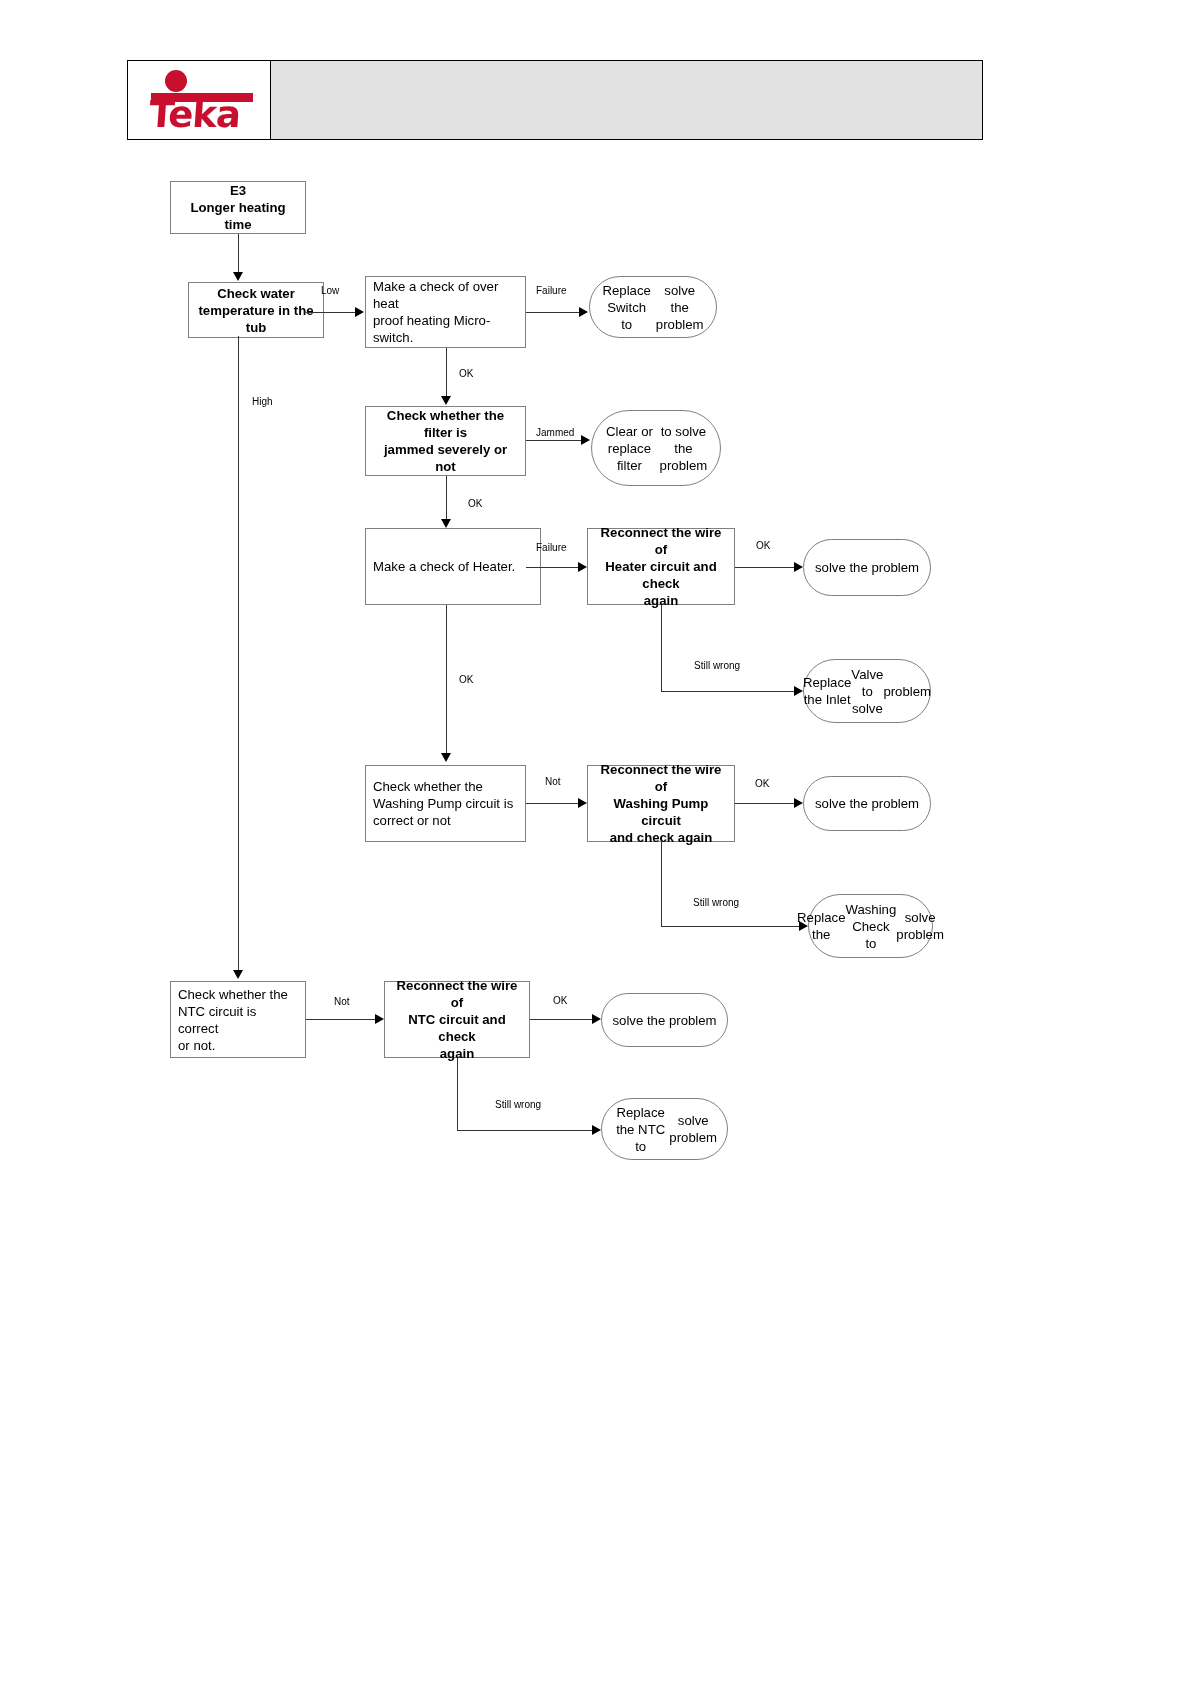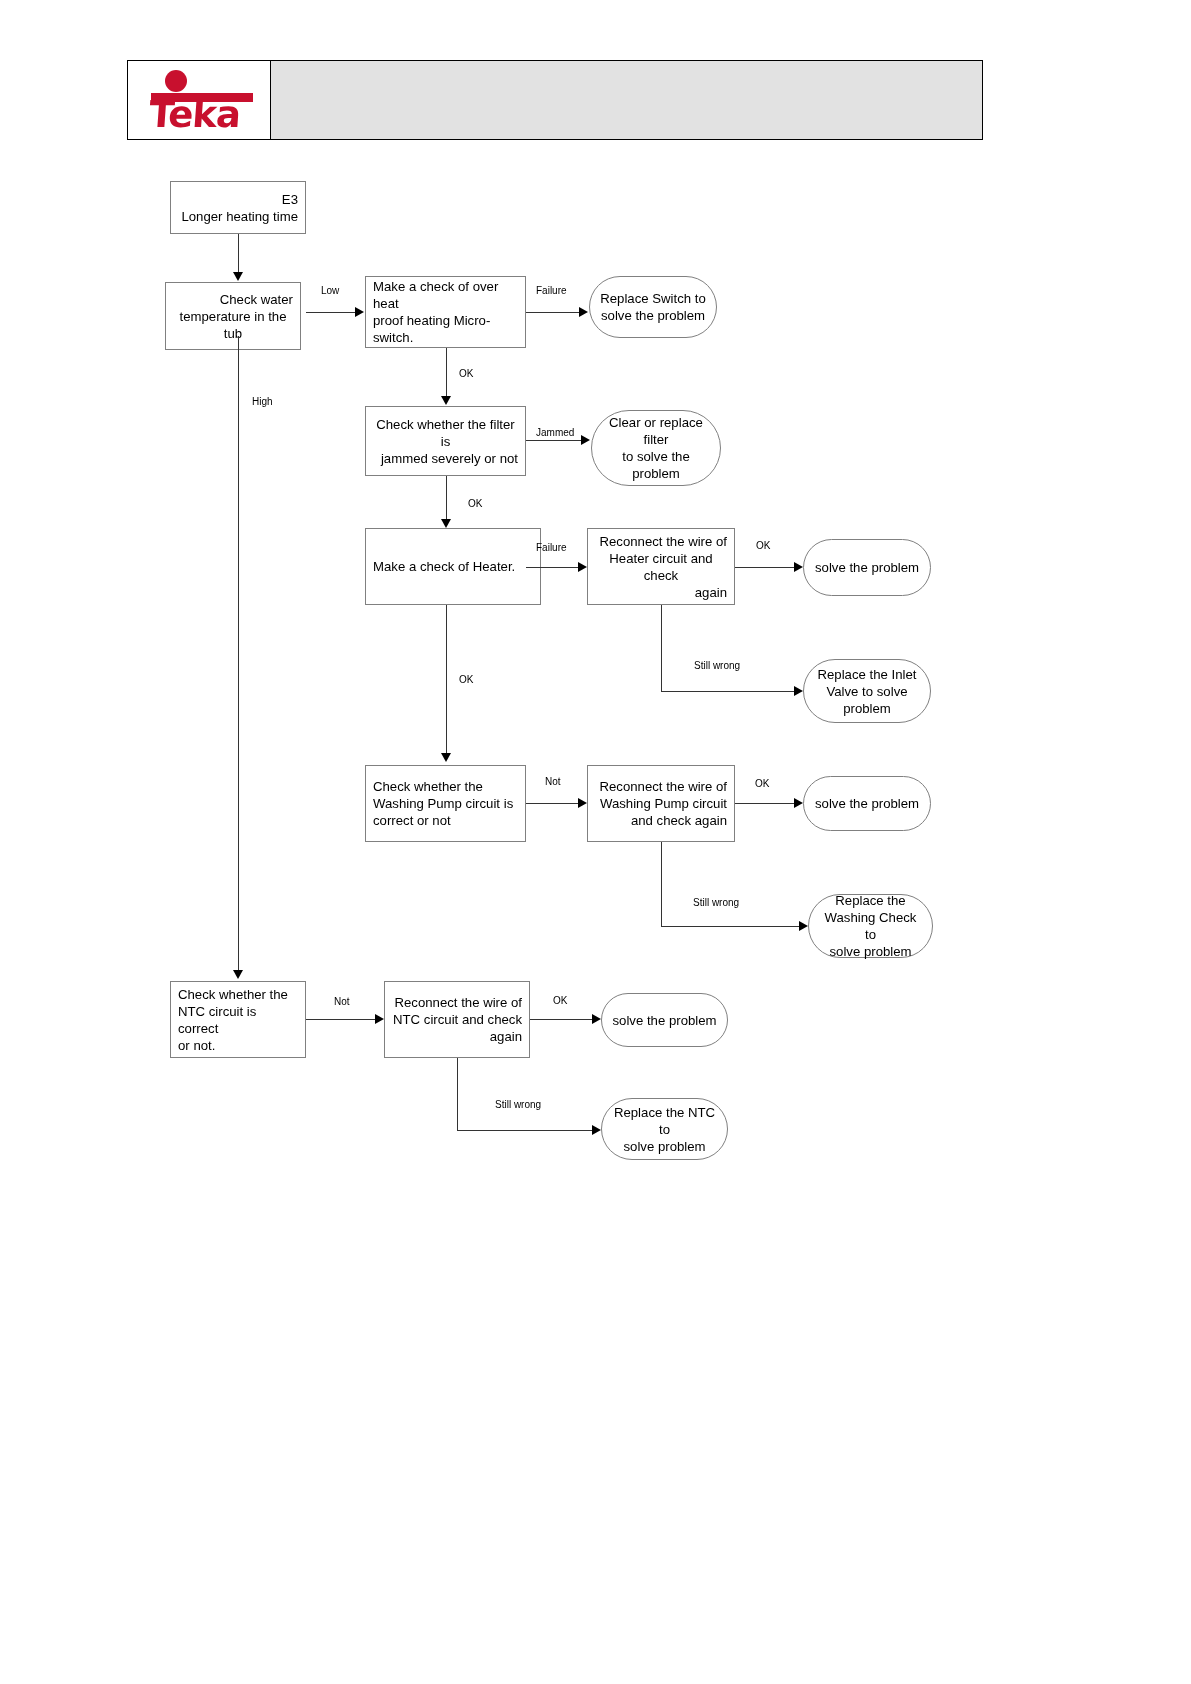--- a/index.html
+++ b/index.html
@@ -24,25 +24,25 @@
   .logo-bar{position:absolute;left:13px;top:24px;width:102px;height:9px;background:#c8102e;}
   .logo-text{position:absolute;left:11px;top:27px;width:110px;height:38px;
              font-family:"DejaVu Sans",sans-serif;font-weight:bold;font-size:37px;
              color:#c8102e;letter-spacing:-1px;line-height:38px;
              transform:skewX(-4deg);}
 
   
   .node{position:absolute;box-sizing:border-box;border:1px solid #808080;background:#fff;
         font-size:13.2px;line-height:17px;color:#000;display:flex;flex-direction:column;
         justify-content:center;padding:3px 7px;}
-  .node.c{text-align:center;align-items:flex-end;}
+  .node.c{text-align:center;align-items:center;font-weight:bold;}
   .node.l{text-align:left;align-items:flex-start;}
   .pill{position:absolute;box-sizing:border-box;border:1px solid #808080;background:#fff;
         border-radius:40px;font-size:13.2px;line-height:17px;color:#000;
-        display:flex;flex-direction:column;justify-content:center;align-items:center;
+        display:flex;flex-direction:row;justify-content:center;align-items:center;
         text-align:center;padding:3px 10px;}
 
   .hline{position:absolute;height:1px;background:#333;}
   .vline{position:absolute;width:1px;background:#333;}
 
   
   .ar-r{position:absolute;width:0;height:0;border-top:5px solid transparent;
         border-bottom:5px solid transparent;border-left:9px solid #000;}
   .ar-d{position:absolute;width:0;height:0;border-left:5px solid transparent;
         border-right:5px solid transparent;border-top:9px solid #000;}
@@ -63,21 +63,21 @@
       </div>
     </div>
     <div class="hdr-blank"></div>
   </div>
 
   <div class="node c" style="left:170px;top:181px;width:136px;height:53px;">
     <span>E3</span>
     <span>Longer heating time</span>
   </div>
 
-  <div class="node c" style="left:165px;top:282px;width:136px;height:68px;">
+  <div class="node c" style="left:188px;top:282px;width:136px;height:56px;">
     <span>Check water</span>
     <span>temperature in the tub</span>
   </div>
 
   <div class="node l" style="left:365px;top:276px;width:161px;height:72px;">
     <span>Make a check of over heat</span>
     <span>proof heating Micro-switch.</span>
   </div>
 
   <div class="pill" style="left:589px;top:276px;width:128px;height:62px;">

